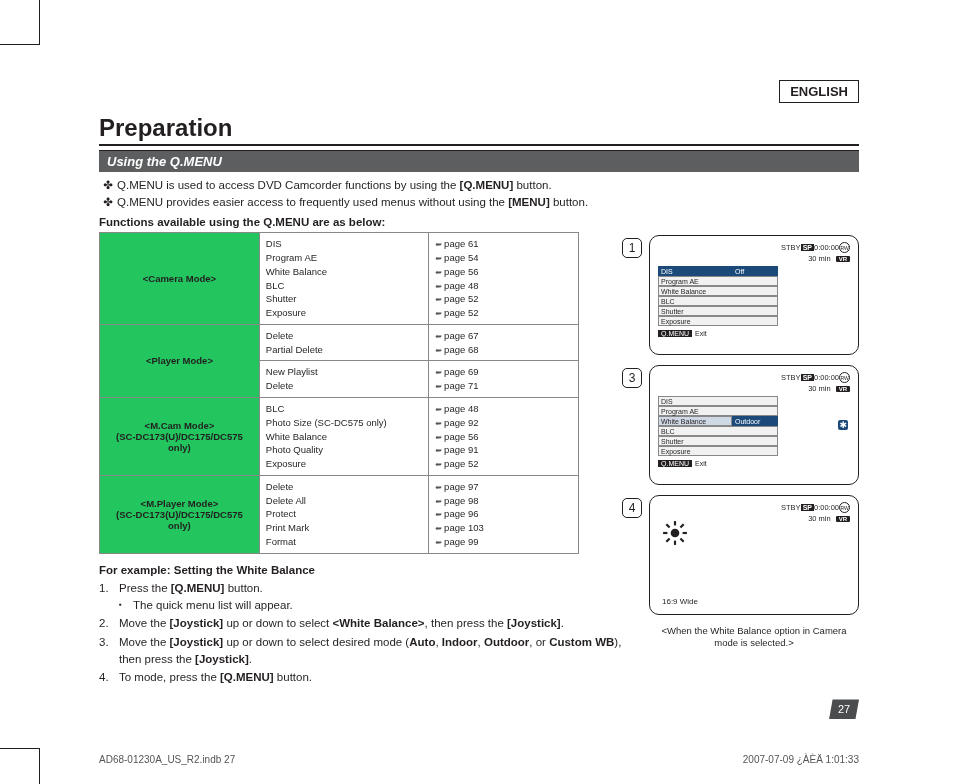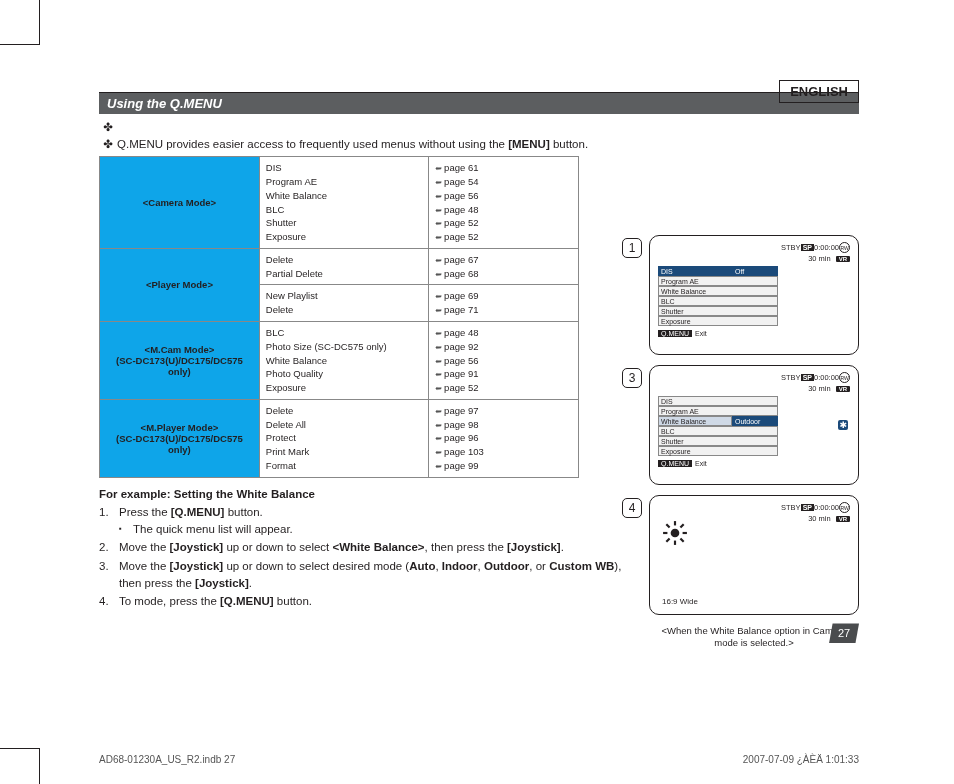--- a/index.html
+++ b/index.html
@@ -4,28 +4,28 @@
 <style>
   * { box-sizing: border-box; margin: 0; padding: 0; }
   body { font-family: Arial, Helvetica, sans-serif; background: #fff; color: #231f20; width: 954px; height: 784px; position: relative; }
   .crop-l { position:absolute; left:39px; top:0; width:1px; height:44px; background:#231f20; }
   .crop-lh { position:absolute; left:0; top:44px; width:40px; height:1px; background:#231f20; }
   .crop-bh { position:absolute; left:0; top:748px; width:40px; height:1px; background:#231f20; }
   .crop-bv { position:absolute; left:39px; top:748px; width:1px; height:36px; background:#231f20; }
   .page { position:absolute; left:99px; top:80px; width:760px; }
   .lang { position:absolute; right:0; top:0; border:1px solid #231f20; padding:3px 10px; font-weight:bold; font-size:13px; }
   .title { font-size:24px; font-weight:bold; border-bottom:2px solid #231f20; margin-top:34px; padding-bottom:2px; }
-  .section { background:#5c5e60; color:#fff; font-weight:bold; font-style:italic; font-size:13px; padding:3px 8px; margin-top:12px; border-top:1px solid #231f20; }
+  .section { background:#5c5e60; color:#fff; font-weight:bold; font-style:italic; font-size:13px; padding:3px 8px; margin-top:4px; border-top:1px solid #231f20; }
   .bullets { margin-top:5px; font-size:11.5px; line-height:1.45; }
   .bullets .row { display:flex; }
   .bullets .mk { width:18px; flex:none; text-align:center; }
   .funcs { font-weight:bold; font-size:11.5px; margin-top:6px; }
   .table { width:480px; margin-top:4px; border-collapse:collapse; font-size:9.5px; }
   .table td { border:1px solid #888; padding:4px 6px; vertical-align:top; }
-  .table .mode { background:#0ea5e9; font-weight:bold; text-align:center; vertical-align:middle; width:160px; }
+  .table .mode { background:#22c55e; font-weight:bold; text-align:center; vertical-align:middle; width:160px; }
   .table .items { width:170px; line-height:1.45; }
   .table .pages { width:150px; line-height:1.45; }
   .arrow::before { content:"\27A5"; font-size:8px; margin-right:2px; color:#555; display:inline-block; transform:scaleX(-1); }
   .example { margin-top:8px; font-size:11.5px; line-height:1.5; width:530px; }
   .example .hd { font-weight:bold; }
   .example ol { list-style:none; margin-left:0; }
   .example li { display:flex; margin-top:1px; }
   .example .num { width:20px; flex:none; }
   .example .sub { display:flex; margin-left:20px; }
   .example .sq { width:14px; flex:none; font-size:8px; padding-top:2px; }
@@ -55,32 +55,35 @@
 </head>
 <body>
 
 <div class="crop-l"></div>
 <div class="crop-lh"></div>
 <div class="crop-bh"></div>
 <div class="crop-bv"></div>
 
 <div class="page">
   <div class="lang">ENGLISH</div>
+  <div class="title">Preparation</div>
   <div class="section">Using the Q.MENU</div>
 
   <div class="bullets">
     <div class="row">
         <span class="mk">✤</span>
+        <span><span>Q.MENU is used to access DVD Camcorder functions by using the </span><b>[Q.MENU]</b><span> button.</span></span>
       </div>
     <div class="row">
         <span class="mk">✤</span>
         <span><span>Q.MENU provides easier access to frequently used menus without using the </span><b>[MENU]</b><span> button.</span></span>
       </div>
   </div>
 
+  <div class="funcs">Functions available using the Q.MENU are as below:</div>
 
   <table class="table">
     <tbody>
         <tr>
       <td class="mode">&lt;Camera Mode&gt;</td>
       <td class="items"><span>DIS</span><br><span>Program AE</span><br><span>White Balance</span><br><span>BLC</span><br><span>Shutter</span><br><span>Exposure</span></td>
       <td class="pages"><span class="arrow">page 61</span><br><span class="arrow">page 54</span><br><span class="arrow">page 56</span><br><span class="arrow">page 48</span><br><span class="arrow">page 52</span><br><span class="arrow">page 52</span></td>
     </tr>
     <tr>
       <td class="mode" rowspan="2">&lt;Player Mode&gt;</td>

